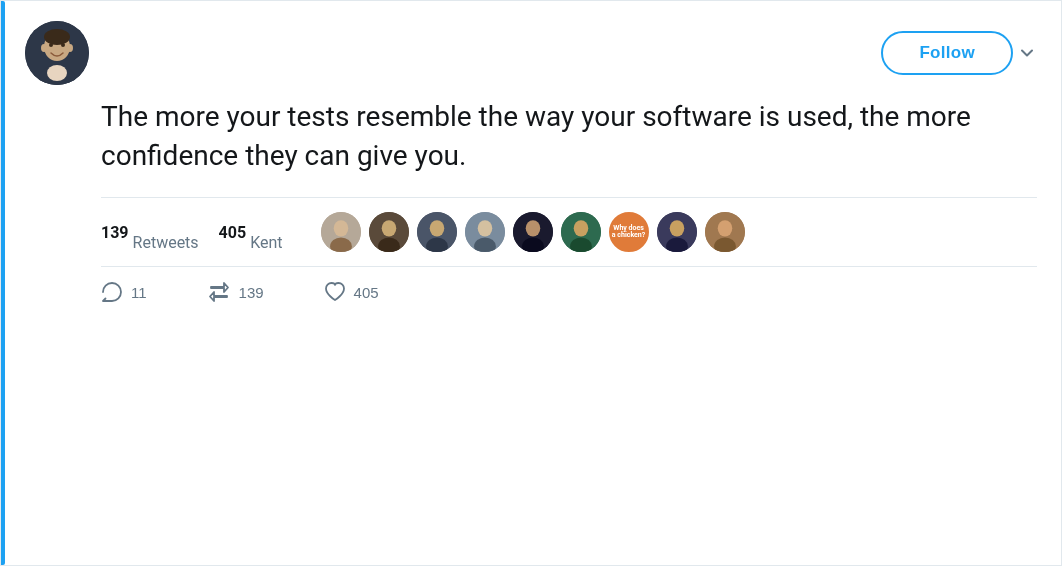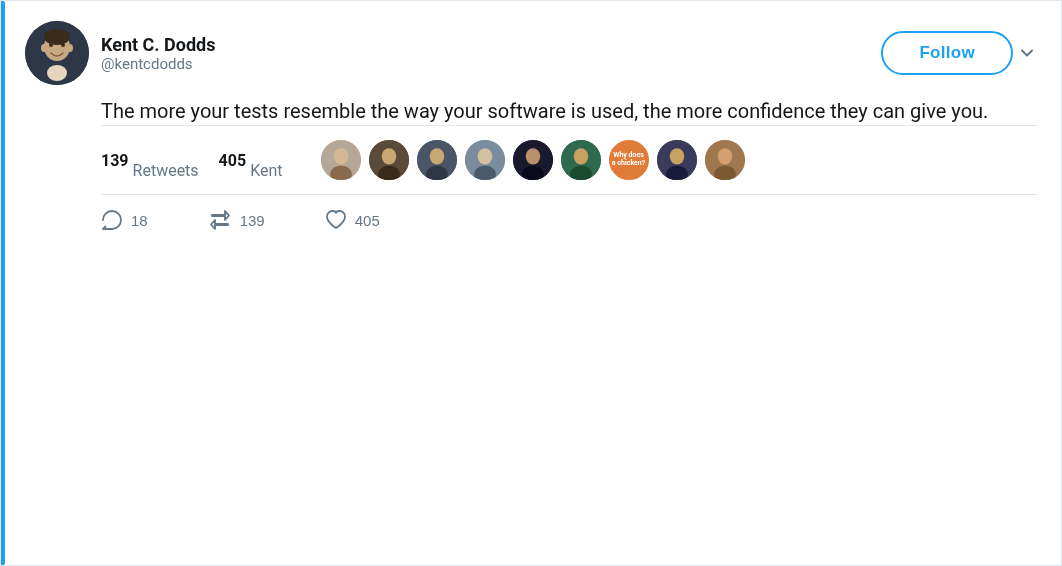--- a/index.html
+++ b/index.html
@@ -79,24 +79,24 @@
       font-size: 18px;
       color: #657786;
       cursor: pointer;
       display: flex;
       align-items: center;
     }
     .tweet-body {
       padding-left: 76px;
     }
     .tweet-text {
-      font-size: 20px;
+      font-size: 28px;
       line-height: 1.4;
       color: #14171a;
-      margin-bottom: 0;
+      margin-bottom: 22px;
       font-weight: 400;
     }
     .tweet-timestamp {
       font-size: 15px;
       color: #657786;
       margin-bottom: 16px;
     }
     .divider {
       border: none;
       border-top: 1px solid #e1e8ed;
@@ -199,24 +199,20 @@
           <path d="M26 32 Q32 38 38 32" stroke="#8a5a3a" stroke-width="1.5" fill="none" stroke-linecap="round"></path>
 
           <circle cx="26" cy="24" r="2" fill="#3a2a1a"></circle>
           <circle cx="38" cy="24" r="2" fill="#3a2a1a"></circle>
 
           <ellipse cx="32" cy="58" rx="18" ry="14" fill="#2d3748"></ellipse>
           <ellipse cx="32" cy="52" rx="10" ry="8" fill="#e8d5c0"></ellipse>
         </svg>
       </div>
 
-      <div class="user-info">
-        <span class="display-name">Kent C. Dodds</span>
-        <span class="username">@kentcdodds</span>
-      </div>
     </div>
 
     <div class="header-right">
       <button class="follow-button">Follow</button>
       <div class="chevron-down">
         <svg width="20" height="20" viewBox="0 0 20 20" fill="none">
           <path d="M5 7.5L10 12.5L15 7.5" stroke="#657786" stroke-width="2" stroke-linecap="round" stroke-linejoin="round"></path>
         </svg>
       </div>
     </div>
@@ -298,21 +294,21 @@
     </div>
 
     <div class="tweet-actions">
 
       <button class="action-btn">
         <span class="action-icon">
           <svg width="22" height="22" viewBox="0 0 22 22" fill="none">
             <path d="M2 11C2 6.03 6.03 2 11 2s9 4.03 9 9-4.03 9-9 9H2l2.5-2.5" stroke="#657786" stroke-width="1.8" fill="none" stroke-linecap="round" stroke-linejoin="round"></path>
           </svg>
         </span>
-        <span class="action-count">18</span>
+        <span class="action-count">11</span>
       </button>
 
       <button class="action-btn">
         <span class="action-icon">
           <svg width="24" height="22" viewBox="0 0 24 22" fill="none">
             <path d="M4 7h13v4l4-4.5L17 2v4H4V7z" stroke="#657786" stroke-width="1.8" fill="none" stroke-linecap="round" stroke-linejoin="round"></path>
             <path d="M20 15H7v-4l-4 4.5L7 20v-4h13v-1z" stroke="#657786" stroke-width="1.8" fill="none" stroke-linecap="round" stroke-linejoin="round"></path>
           </svg>
         </span>
         <span class="action-count">139</span>

